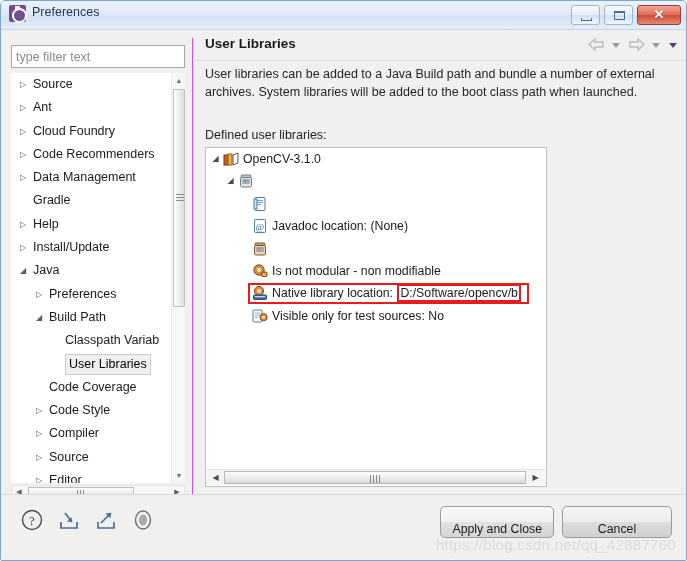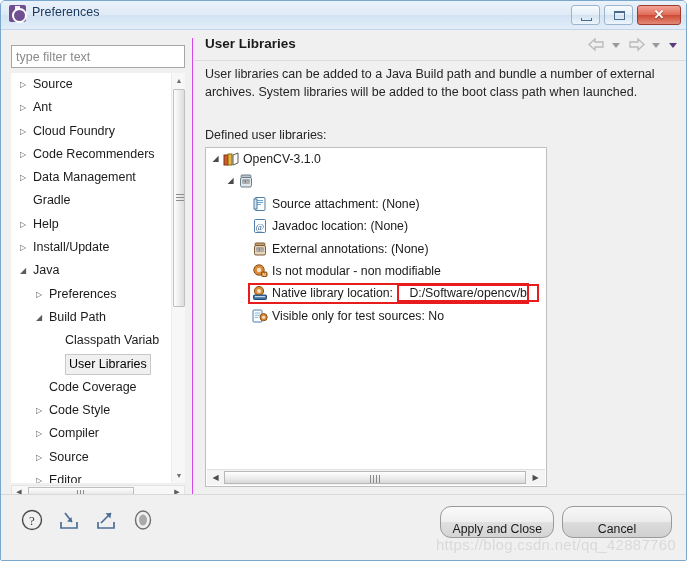--- a/index.html
+++ b/index.html
@@ -341,21 +341,21 @@
     display: flex; gap: 8px;
   }
   .fbtn {
     height: 26px;
     padding: 15px 11px;
     font-size: 12.3px;
     font-family: "Liberation Sans", sans-serif;
     color: #1a1a1a;
     background: linear-gradient(to bottom, #fafafa 0%, #f0f0f0 48%, #e0e0e0 52%, #d4d4d4 100%);
     border: 1px solid #9a9a9a;
-    border-radius: 11px;
+    border-radius: 5px;
     cursor: default;
   }
   .fbtn.wide { min-width: 113px; }
   .fbtn.cancel { min-width: 110px; background: linear-gradient(to bottom, #f7f7f7 0%, #ececec 48%, #dcdcdc 52%, #d0d0d0 100%); }
 
   #watermark {
     position: absolute; right: 10px; bottom: 7px;
     font-size: 15px;
     color: #d9d9d9;
     letter-spacing: .3px;
@@ -528,59 +528,57 @@
                   <text x="8" y="10" font-size="4" fill="#fff" text-anchor="middle" font-family="Liberation Sans, sans-serif">010</text>
                 </svg></span>
             </div>
             <div class="mtn m2">
               <span class="marrow"></span>
               <span class="micon"><svg width="16" height="16" viewBox="0 0 16 16">
                   <rect x="3" y="1.5" width="10" height="13" rx="1" fill="#fbfdff" stroke="#4e7ea8"></rect>
                   <path d="M5 4.5h6M5 6.5h6M5 8.5h4" stroke="#6fa3cc" stroke-width="1"></path>
                   <rect x="2" y="3" width="3" height="10" fill="#cfe4f4" stroke="#4e7ea8"></rect>
                 </svg></span>
-              <span class="mlbl">Source attachment: (None)</span>
             </div>
             <div class="mtn m2">
               <span class="marrow"></span>
               <span class="micon"><svg width="16" height="16" viewBox="0 0 16 16">
                   <rect x="2.5" y="1.5" width="11" height="13" rx="1" fill="#fbfdff" stroke="#4e7ea8"></rect>
                   <text x="8" y="11.5" font-size="9" text-anchor="middle" fill="#2a5c8a" font-family="Liberation Serif, serif">@</text>
                 </svg></span>
               <span class="mlbl">Javadoc location: (None)</span>
             </div>
             <div class="mtn m2">
               <span class="marrow"></span>
               <span class="micon"><svg width="16" height="16" viewBox="0 0 16 16">
                   <rect x="3" y="2" width="10" height="2.5" rx="1" fill="#c6a072" stroke="#7a5c32"></rect>
                   <rect x="2.5" y="4.5" width="11" height="9.5" rx="1.5" fill="#e8d6ba" stroke="#7a5c32"></rect>
                   <rect x="4.5" y="6.5" width="7" height="4" fill="#6f6f6f"></rect>
                   <text x="8" y="10" font-size="4" fill="#fff" text-anchor="middle" font-family="Liberation Sans, sans-serif">010</text>
                 </svg></span>
-              <span class="mlbl">External annotations: (None)</span>
             </div>
             <div class="mtn m2">
               <span class="marrow"></span>
               <span class="micon"><svg width="16" height="16" viewBox="0 0 16 16">
                   <circle cx="7" cy="7" r="5.2" fill="#d98a3a" stroke="#8a5114"></circle>
                   <circle cx="7" cy="7" r="2.2" fill="#f6e2c4"></circle>
                   <rect x="9.5" y="9" width="5.5" height="4.5" rx="1" fill="#c97a2a" stroke="#8a5114"></rect>
                   <text x="12.2" y="12.6" font-size="4.2" text-anchor="middle" fill="#fff" font-family="Liberation Sans, sans-serif">M</text>
                 </svg></span>
               <span class="mlbl">Is not modular - non modifiable</span>
             </div>
             <div class="mtn m2">
               <span class="marrow"></span>
               <span class="micon"><svg width="16" height="16" viewBox="0 0 16 16">
                   <circle cx="7" cy="6" r="4.6" fill="#d98a3a" stroke="#8a5114"></circle>
                   <circle cx="7" cy="6" r="2" fill="#f6e2c4"></circle>
                   <rect x="1.5" y="10" width="13" height="4.5" rx="1" fill="#3f6ea3" stroke="#25486f"></rect>
                   <rect x="2.8" y="11.1" width="10.4" height="1.1" fill="#d6e6f5"></rect>
                 </svg></span>
-              <span class="mlbl">Native library location: <span style="border: 2px solid rgb(232, 28, 28); padding: 0px 10px; margin-left: 1px;">D:/Software/opencv/b</span></span>
+              <span class="mlbl">Native library location: <span style="border: 2px solid rgb(232, 28, 28); padding: 0px 1px; margin-left: 1px;">D:/Software/opencv/b</span></span>
             </div>
             <div class="mtn m2">
               <span class="marrow"></span>
               <span class="micon"><svg width="16" height="16" viewBox="0 0 16 16">
                   <rect x="1" y="2" width="9" height="12" rx="1" fill="#fbfdff" stroke="#4e7ea8"></rect>
                   <path d="M2.8 5h5.4M2.8 7.2h5.4M2.8 9.4h3.6" stroke="#7fb0d6" stroke-width=".9"></path>
                   <circle cx="11.6" cy="9.2" r="3.6" fill="#d98a3a" stroke="#8a5114"></circle>
                   <circle cx="11.6" cy="9.2" r="1.5" fill="#f6e2c4"></circle>
                 </svg></span>
               <span class="mlbl">Visible only for test sources: No</span>

